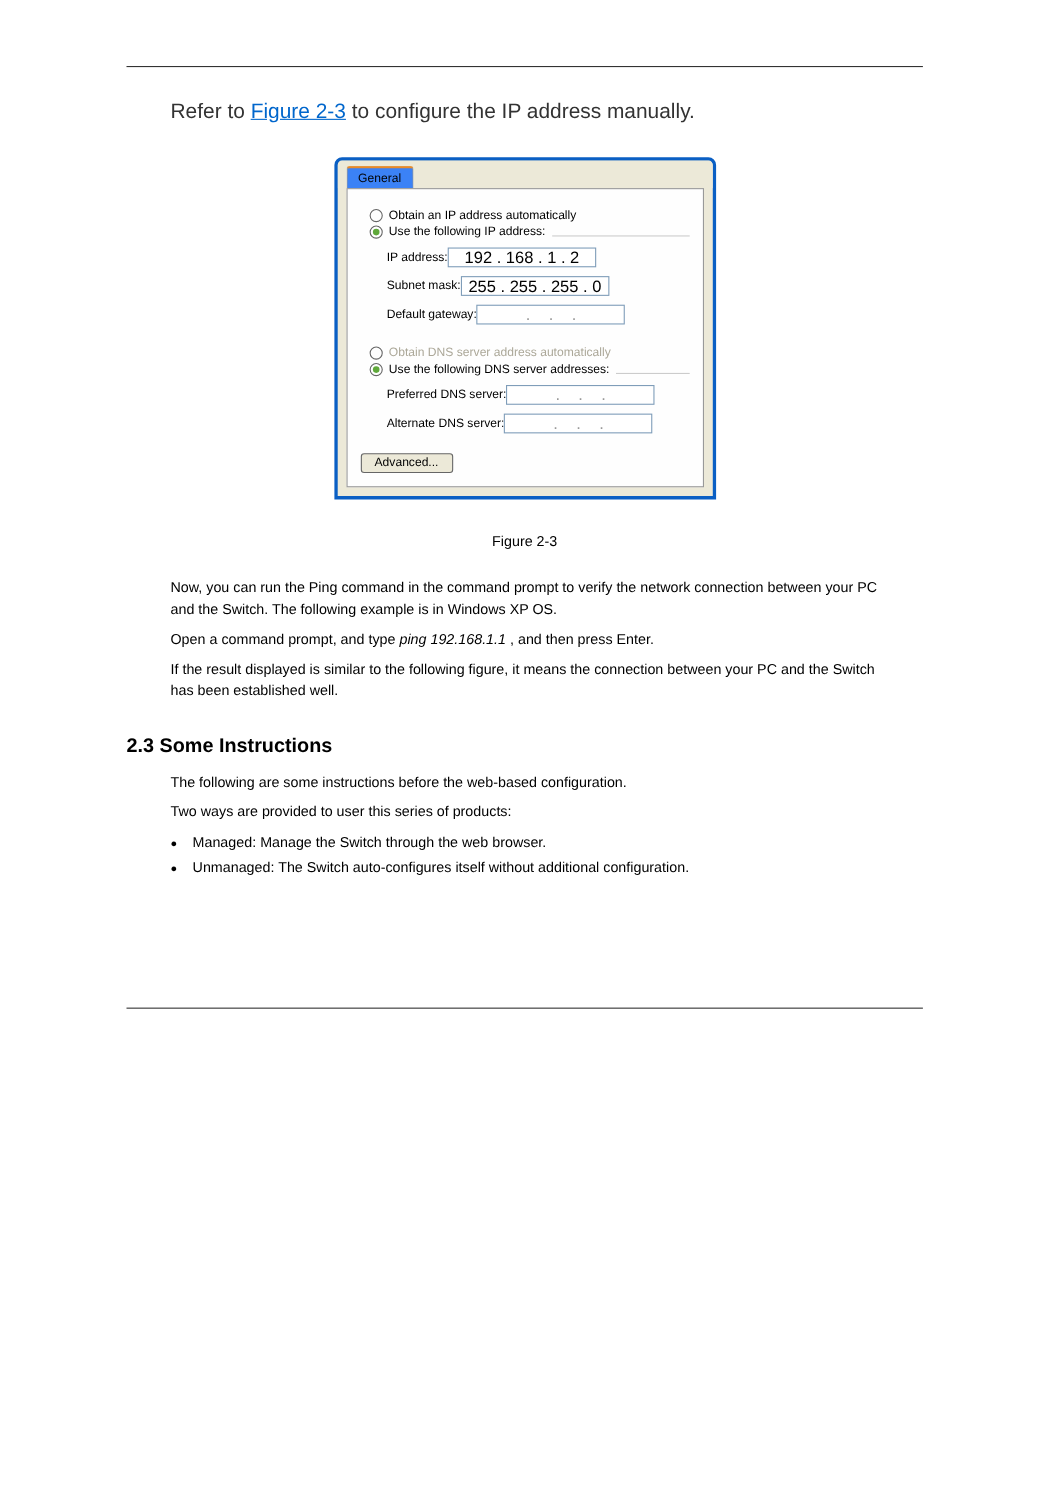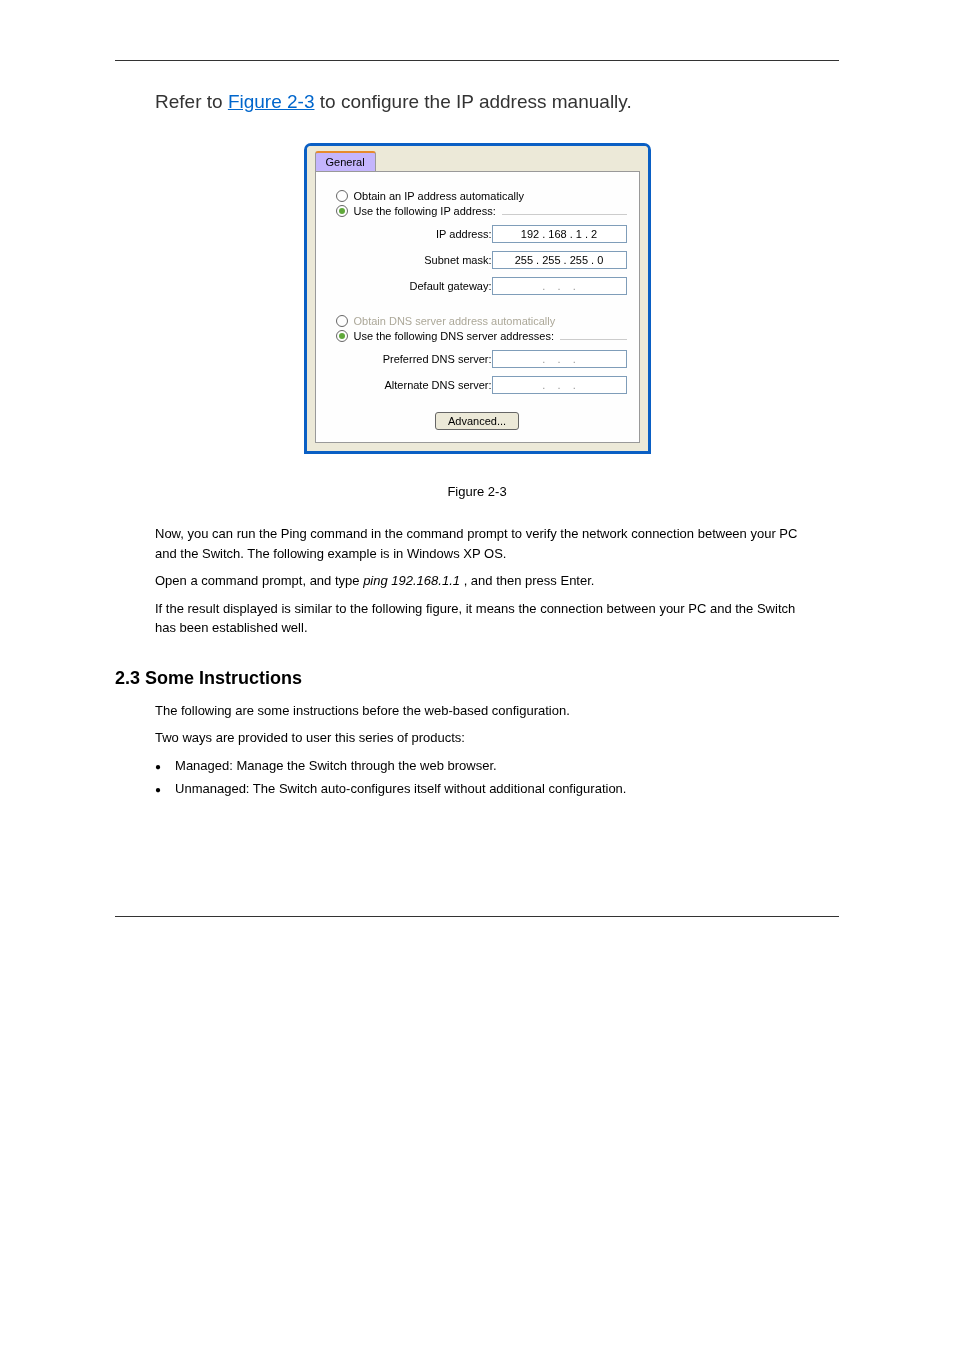--- a/index.html
+++ b/index.html
@@ -73,21 +73,21 @@
     }
     .help-btn {
       background: #0a5fc4;
     }
     .tab-container {
       padding: 5px 8px 0;
       background: #ece9d8;
     }
     .tab {
       display: inline-block;
-      background: #c4b5fd;
+      background: #3b82f6;
       border: 1px solid #999;
       border-bottom: none;
       padding: 3px 10px;
       font-size: 11px;
       border-radius: 3px 3px 0 0;
       border-top: 2px solid #e68b2c;
     }
     .dialog-content {
       background: #fefefe;
       margin: 0 8px 8px;
@@ -130,50 +130,50 @@
     .radio-row-with-line {
       display: flex;
       align-items: center;
       gap: 6px;
       margin: 3px 0 3px 8px;
       font-size: 11px;
     }
     .form-row {
       display: flex;
       align-items: center;
-      justify-content: flex-end;
+      justify-content: flex-start;
       margin: 8px 0 0 24px;
     }
     .form-label {
       font-size: 11px;
     }
     .ip-input {
       width: 135px;
       height: 18px;
       border: 1px solid #7f9db9;
       background: white;
-      font-size: 11px;
+      font-size: 15px;
       text-align: center;
       display: flex;
       align-items: center;
       justify-content: space-around;
       padding: 0 5px;
     }
     .ip-input.empty {
       color: #999;
     }
     .section-gap {
       height: 14px;
     }
     .disabled-text {
       color: #aca899;
     }
     .btn-row {
       display: flex;
-      justify-content: center;
+      justify-content: flex-start;
       gap: 6px;
       margin-top: 18px;
     }
     .btn-row-bottom {
       display: flex;
       justify-content: flex-end;
       gap: 6px;
       padding: 8px;
     }
     .win-btn {

